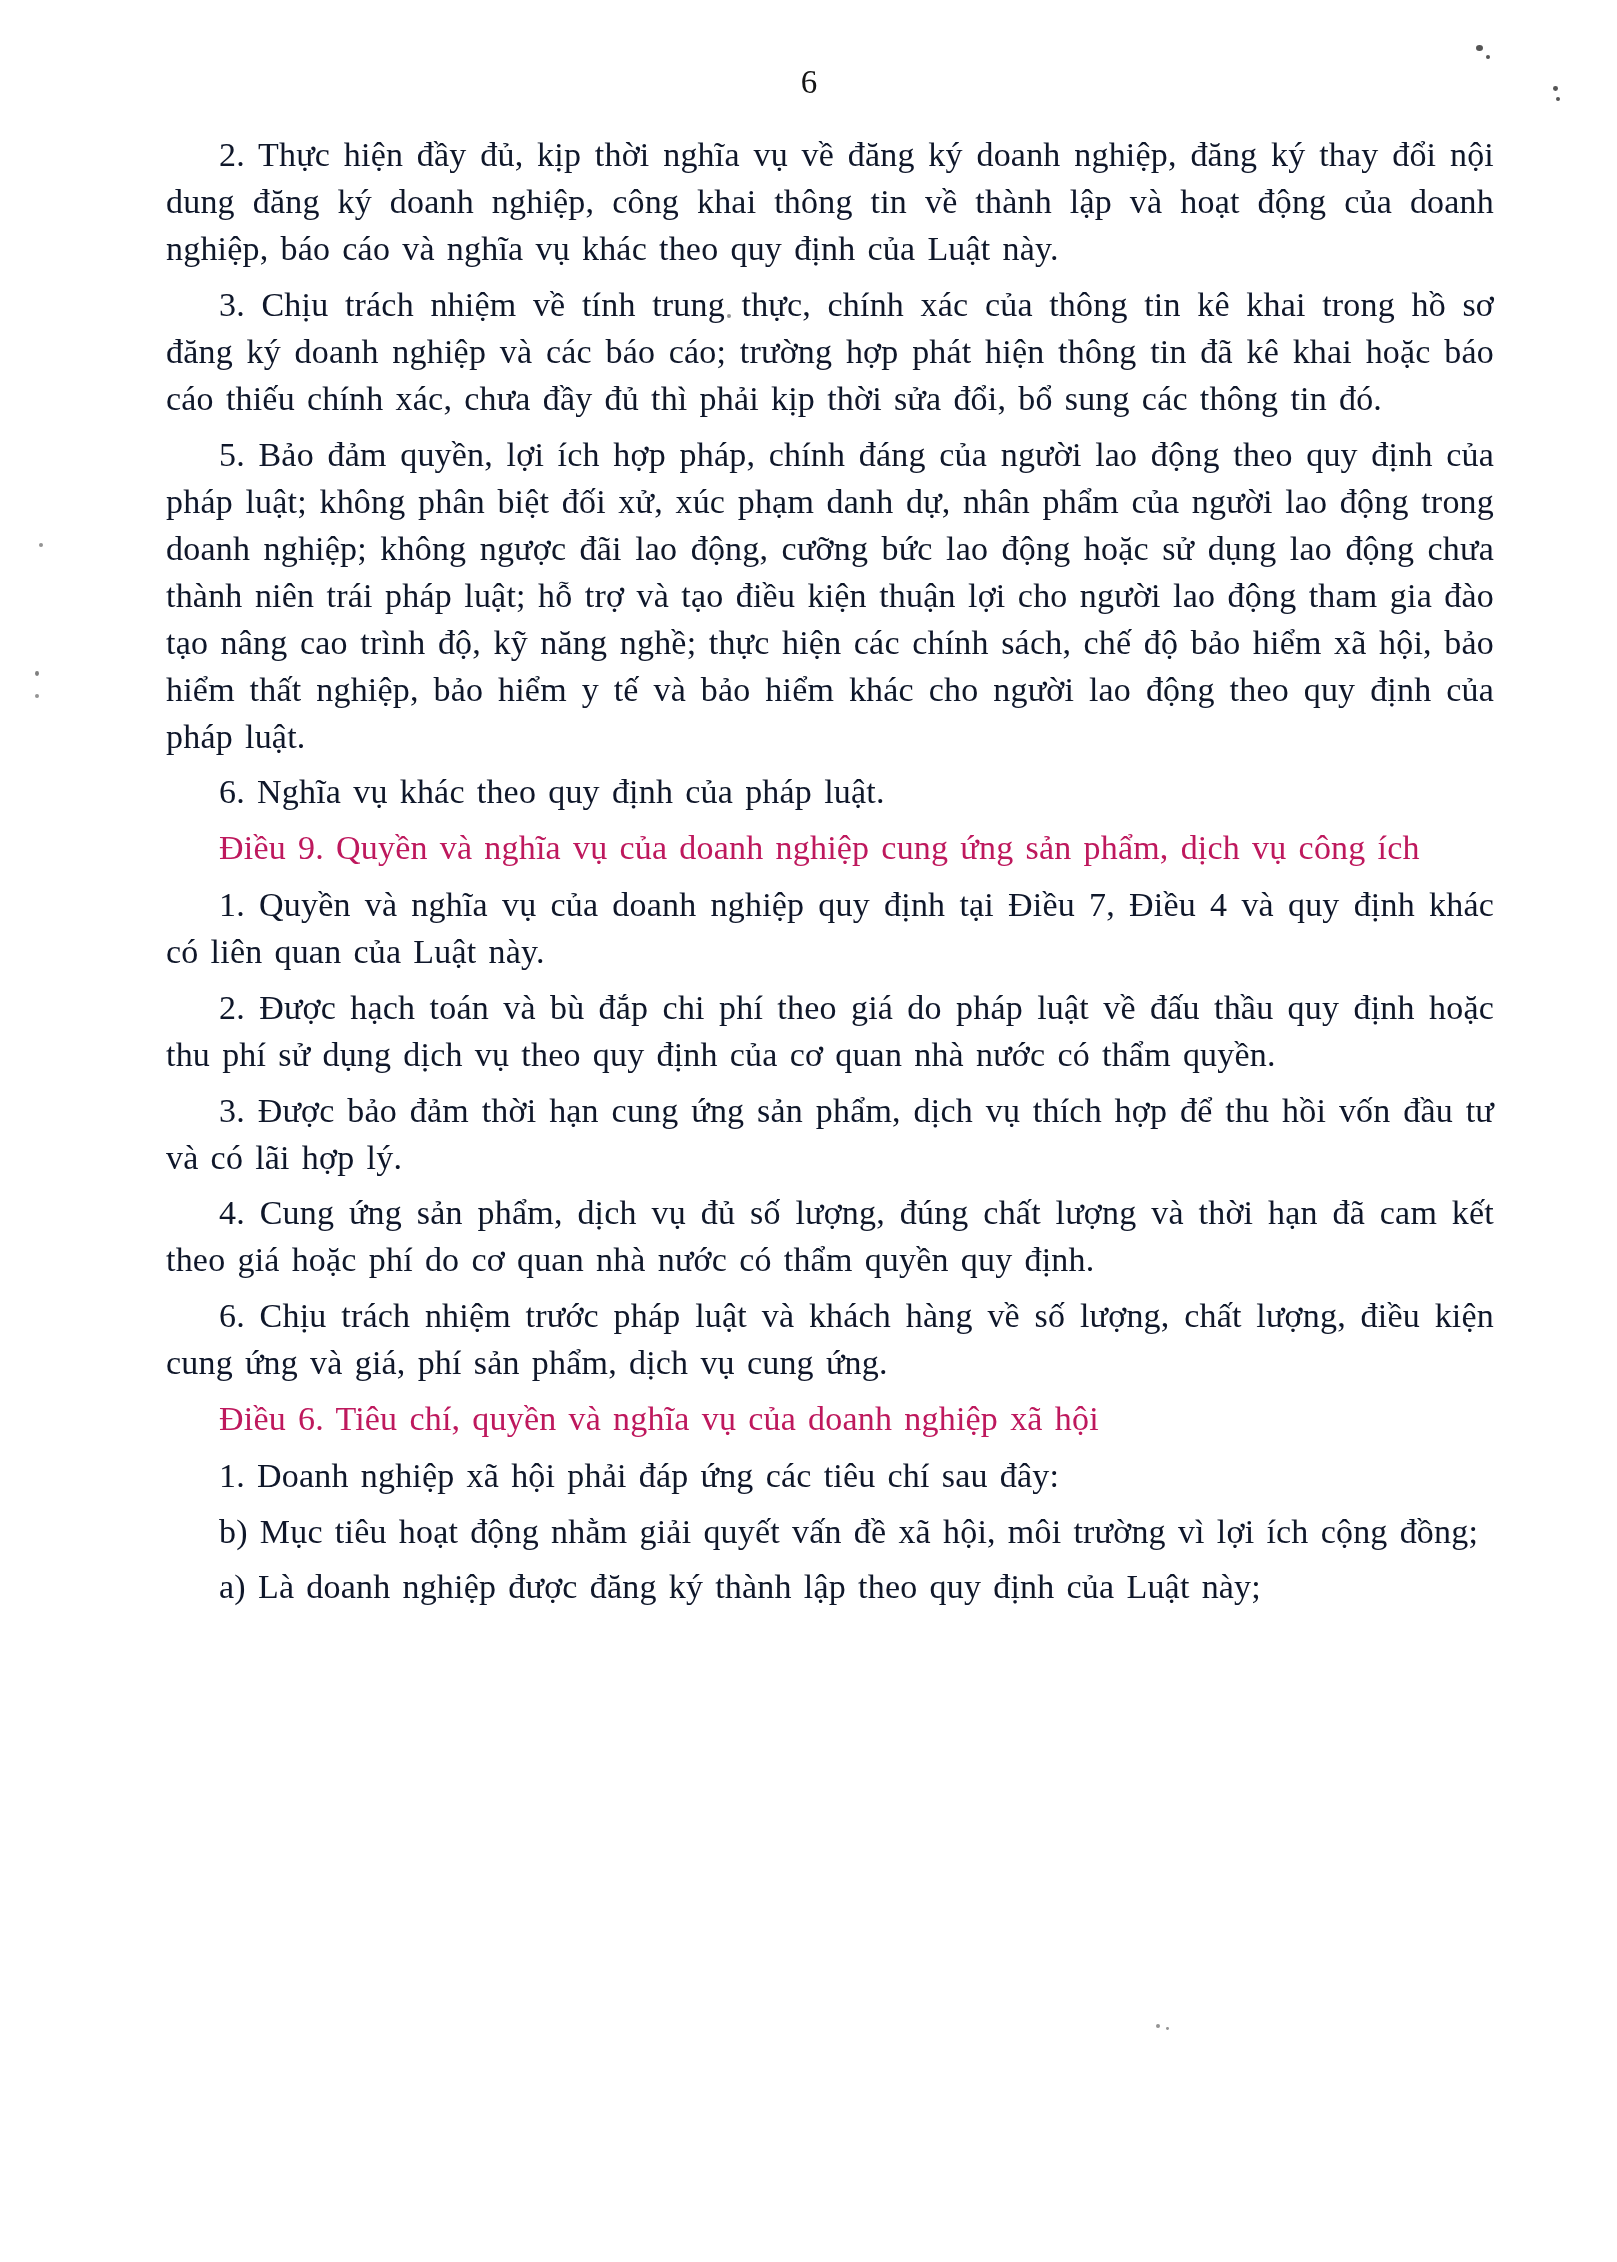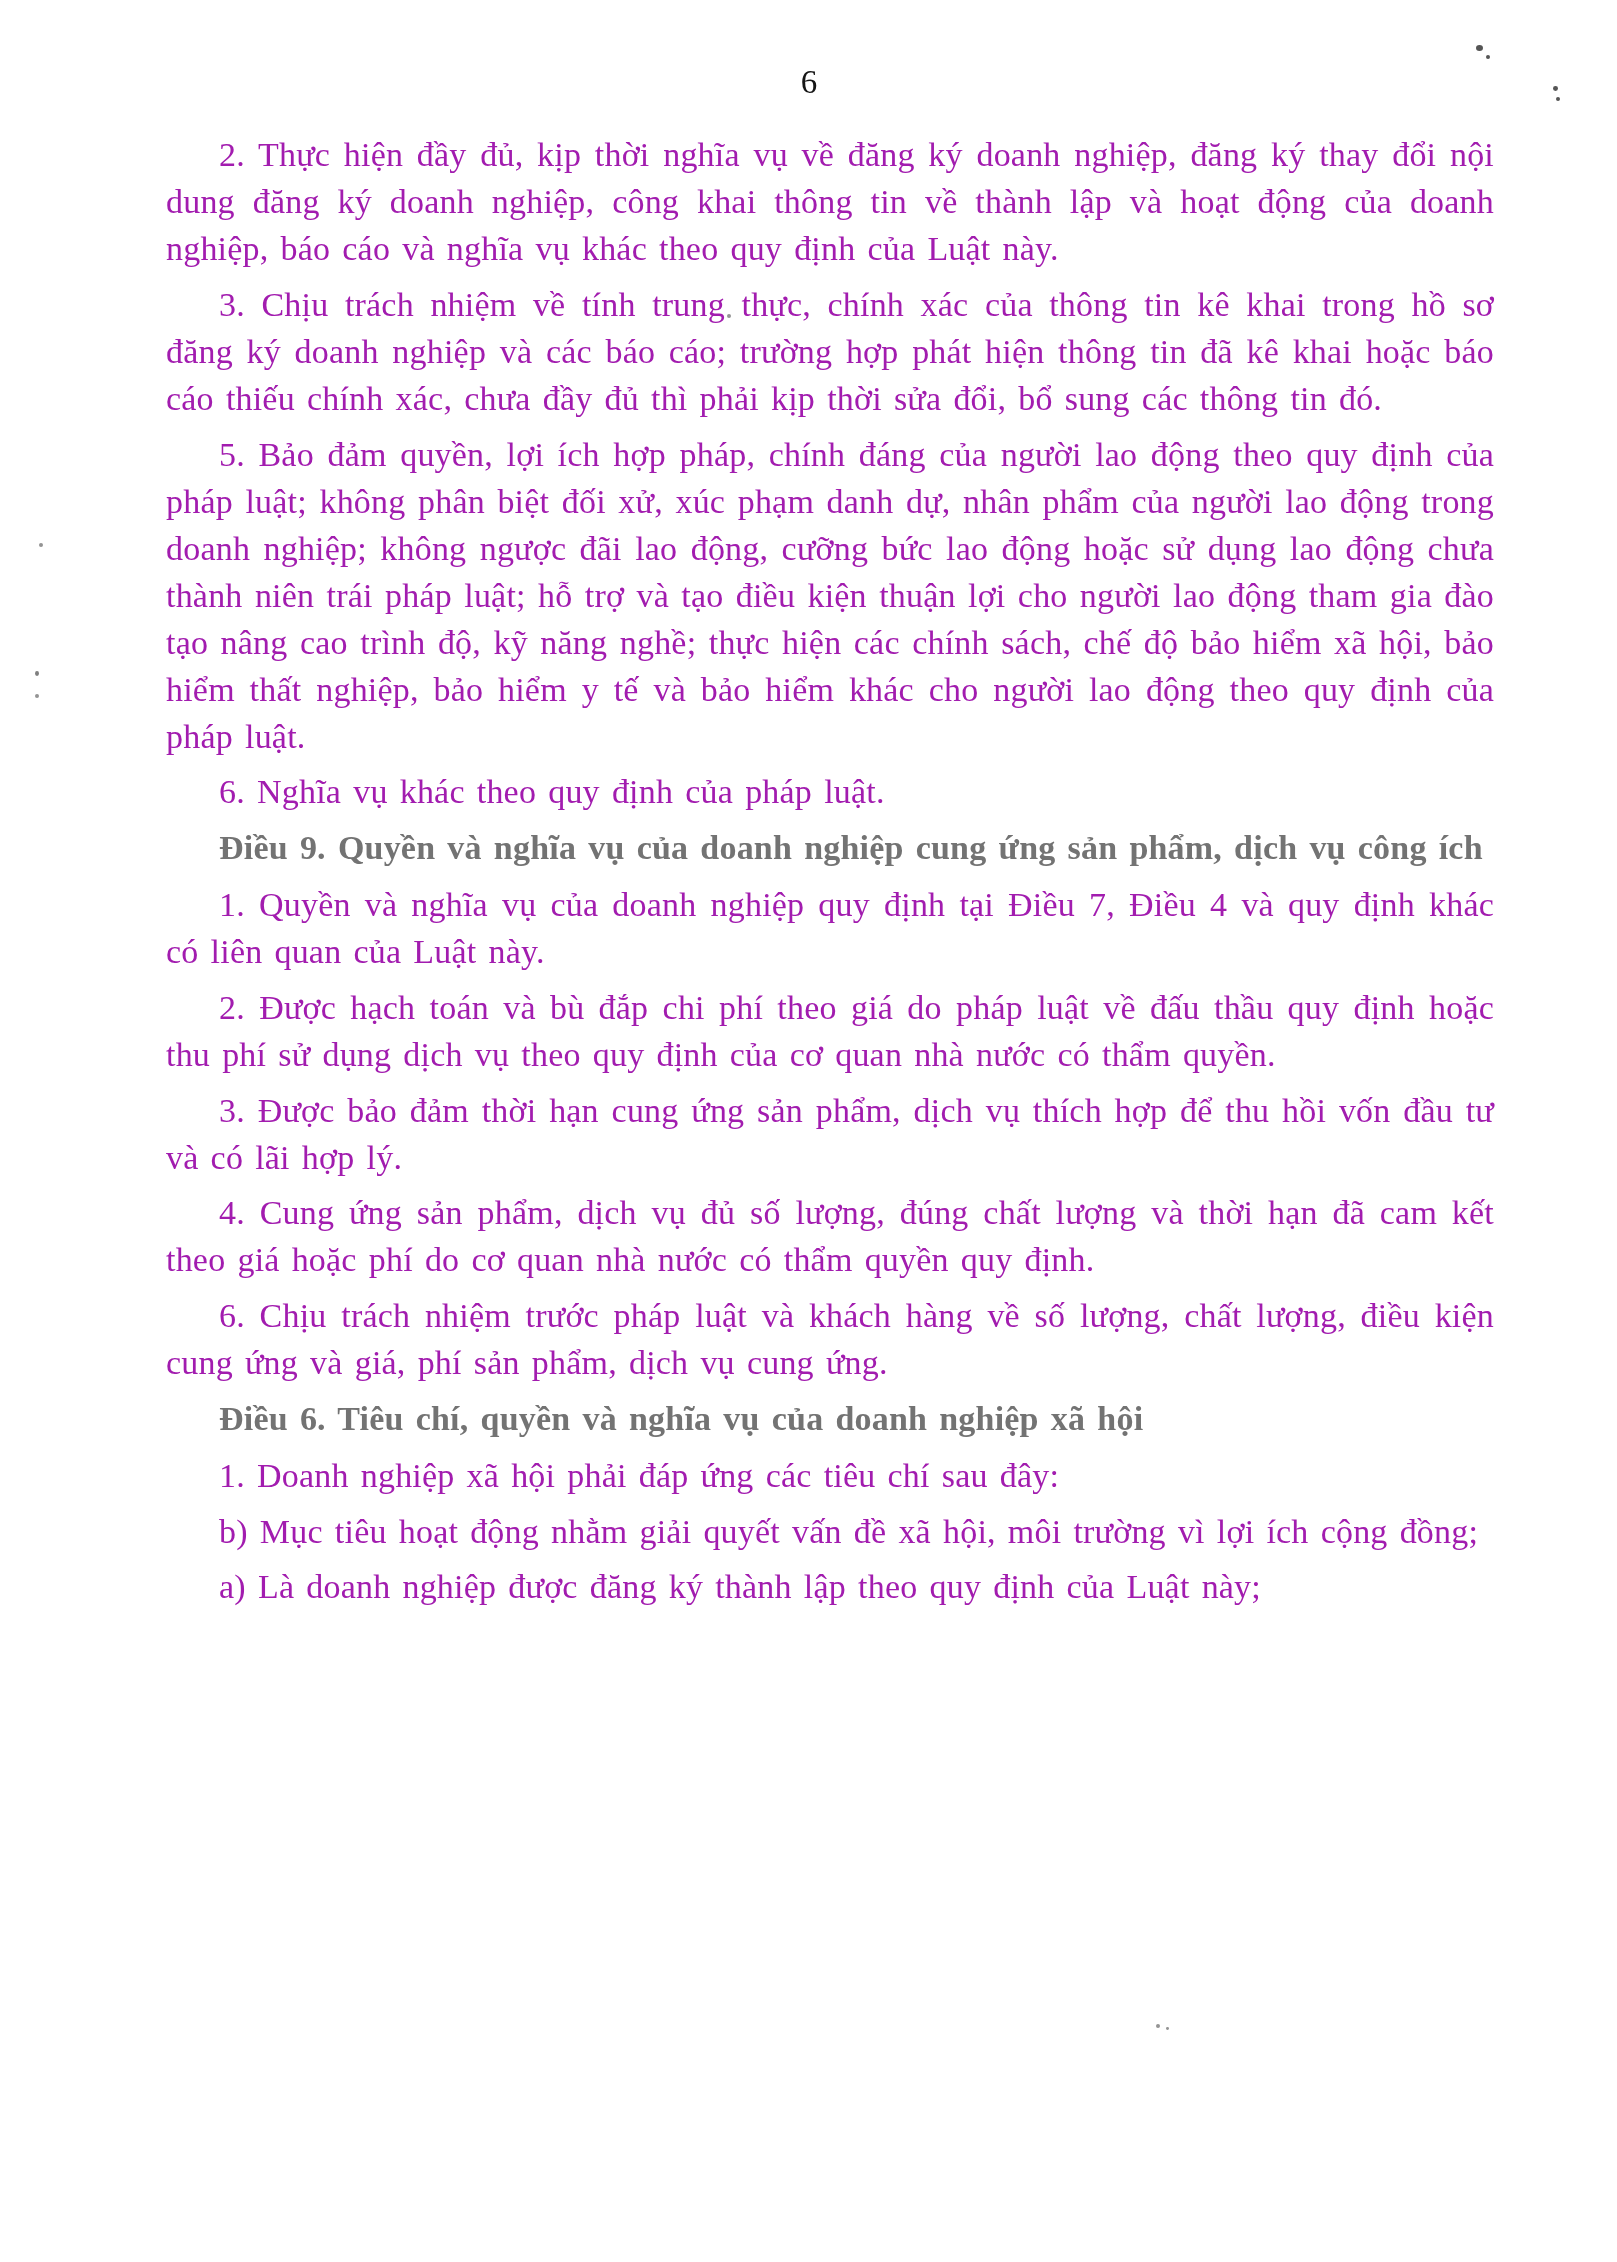--- a/index.html
+++ b/index.html
@@ -32,27 +32,27 @@
     width: 1328px;
   }
   p.body, p.heading {
     margin: 0 0 8.8px 0;
     font-size: 34px;
     line-height: 47px;
     text-align: justify;
     text-indent: 53px;
     word-spacing: 3.4px;
     letter-spacing: 0.2px;
-    color: #a21caf;
+    color: #0f172a;
   }
   p.heading {
-    font-weight: bold;
+    font-weight: normal;
     margin-top: 8px;
     margin-bottom: 9.8px;
-    color: #737373;
+    color: #be185d;
   }
   
   .speck {
     position: absolute;
     background: #2a2a2a;
     border-radius: 50%;
     opacity: 0.8;
   }
 </style>
 </head>

